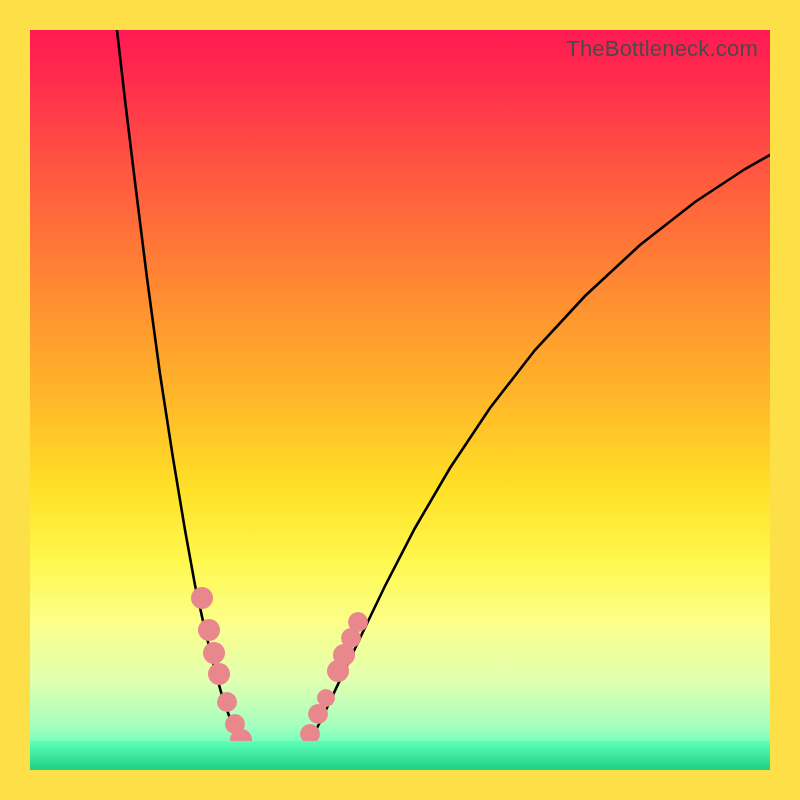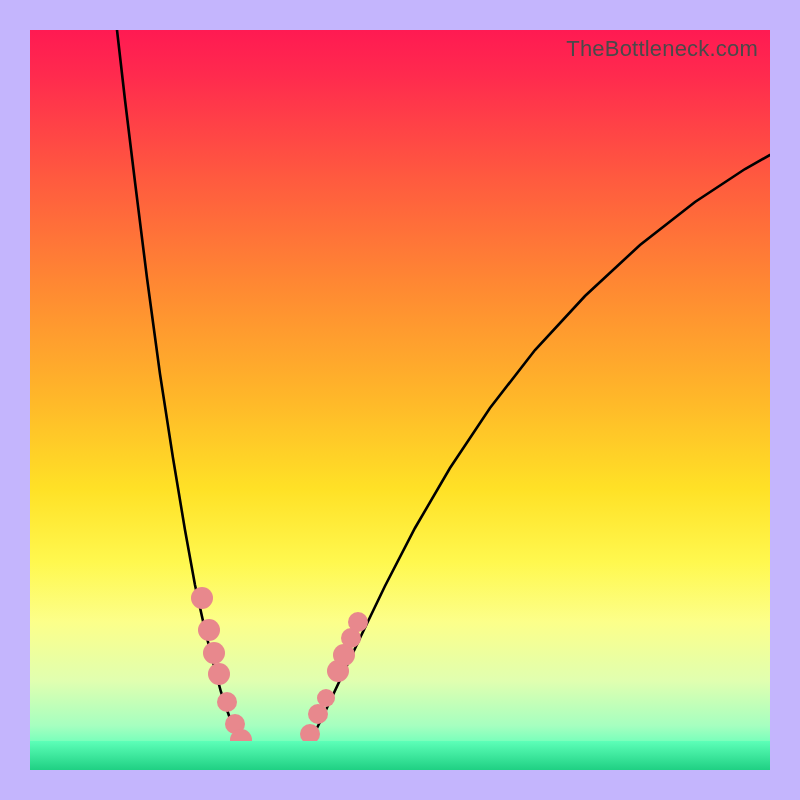--- a/index.html
+++ b/index.html
@@ -3,21 +3,21 @@
 <meta charset="utf-8">
 <style>
   * { margin: 0; padding: 0; box-sizing: border-box; }
   html, body { width: 800px; height: 800px; overflow: hidden; }
   body { background: #000; font-family: Arial, Helvetica, sans-serif; }
 
   .frame {
     position: absolute;
     left: 0; top: 0;
     width: 800px; height: 800px;
-    background: #c4b5fd;
+    background: #fde047;
     padding-left: 13px;
   }
 
   .plot {
     position: absolute;
     left: 30px; top: 30px;
     width: 740px; height: 740px;
     overflow: hidden;
   }
 

